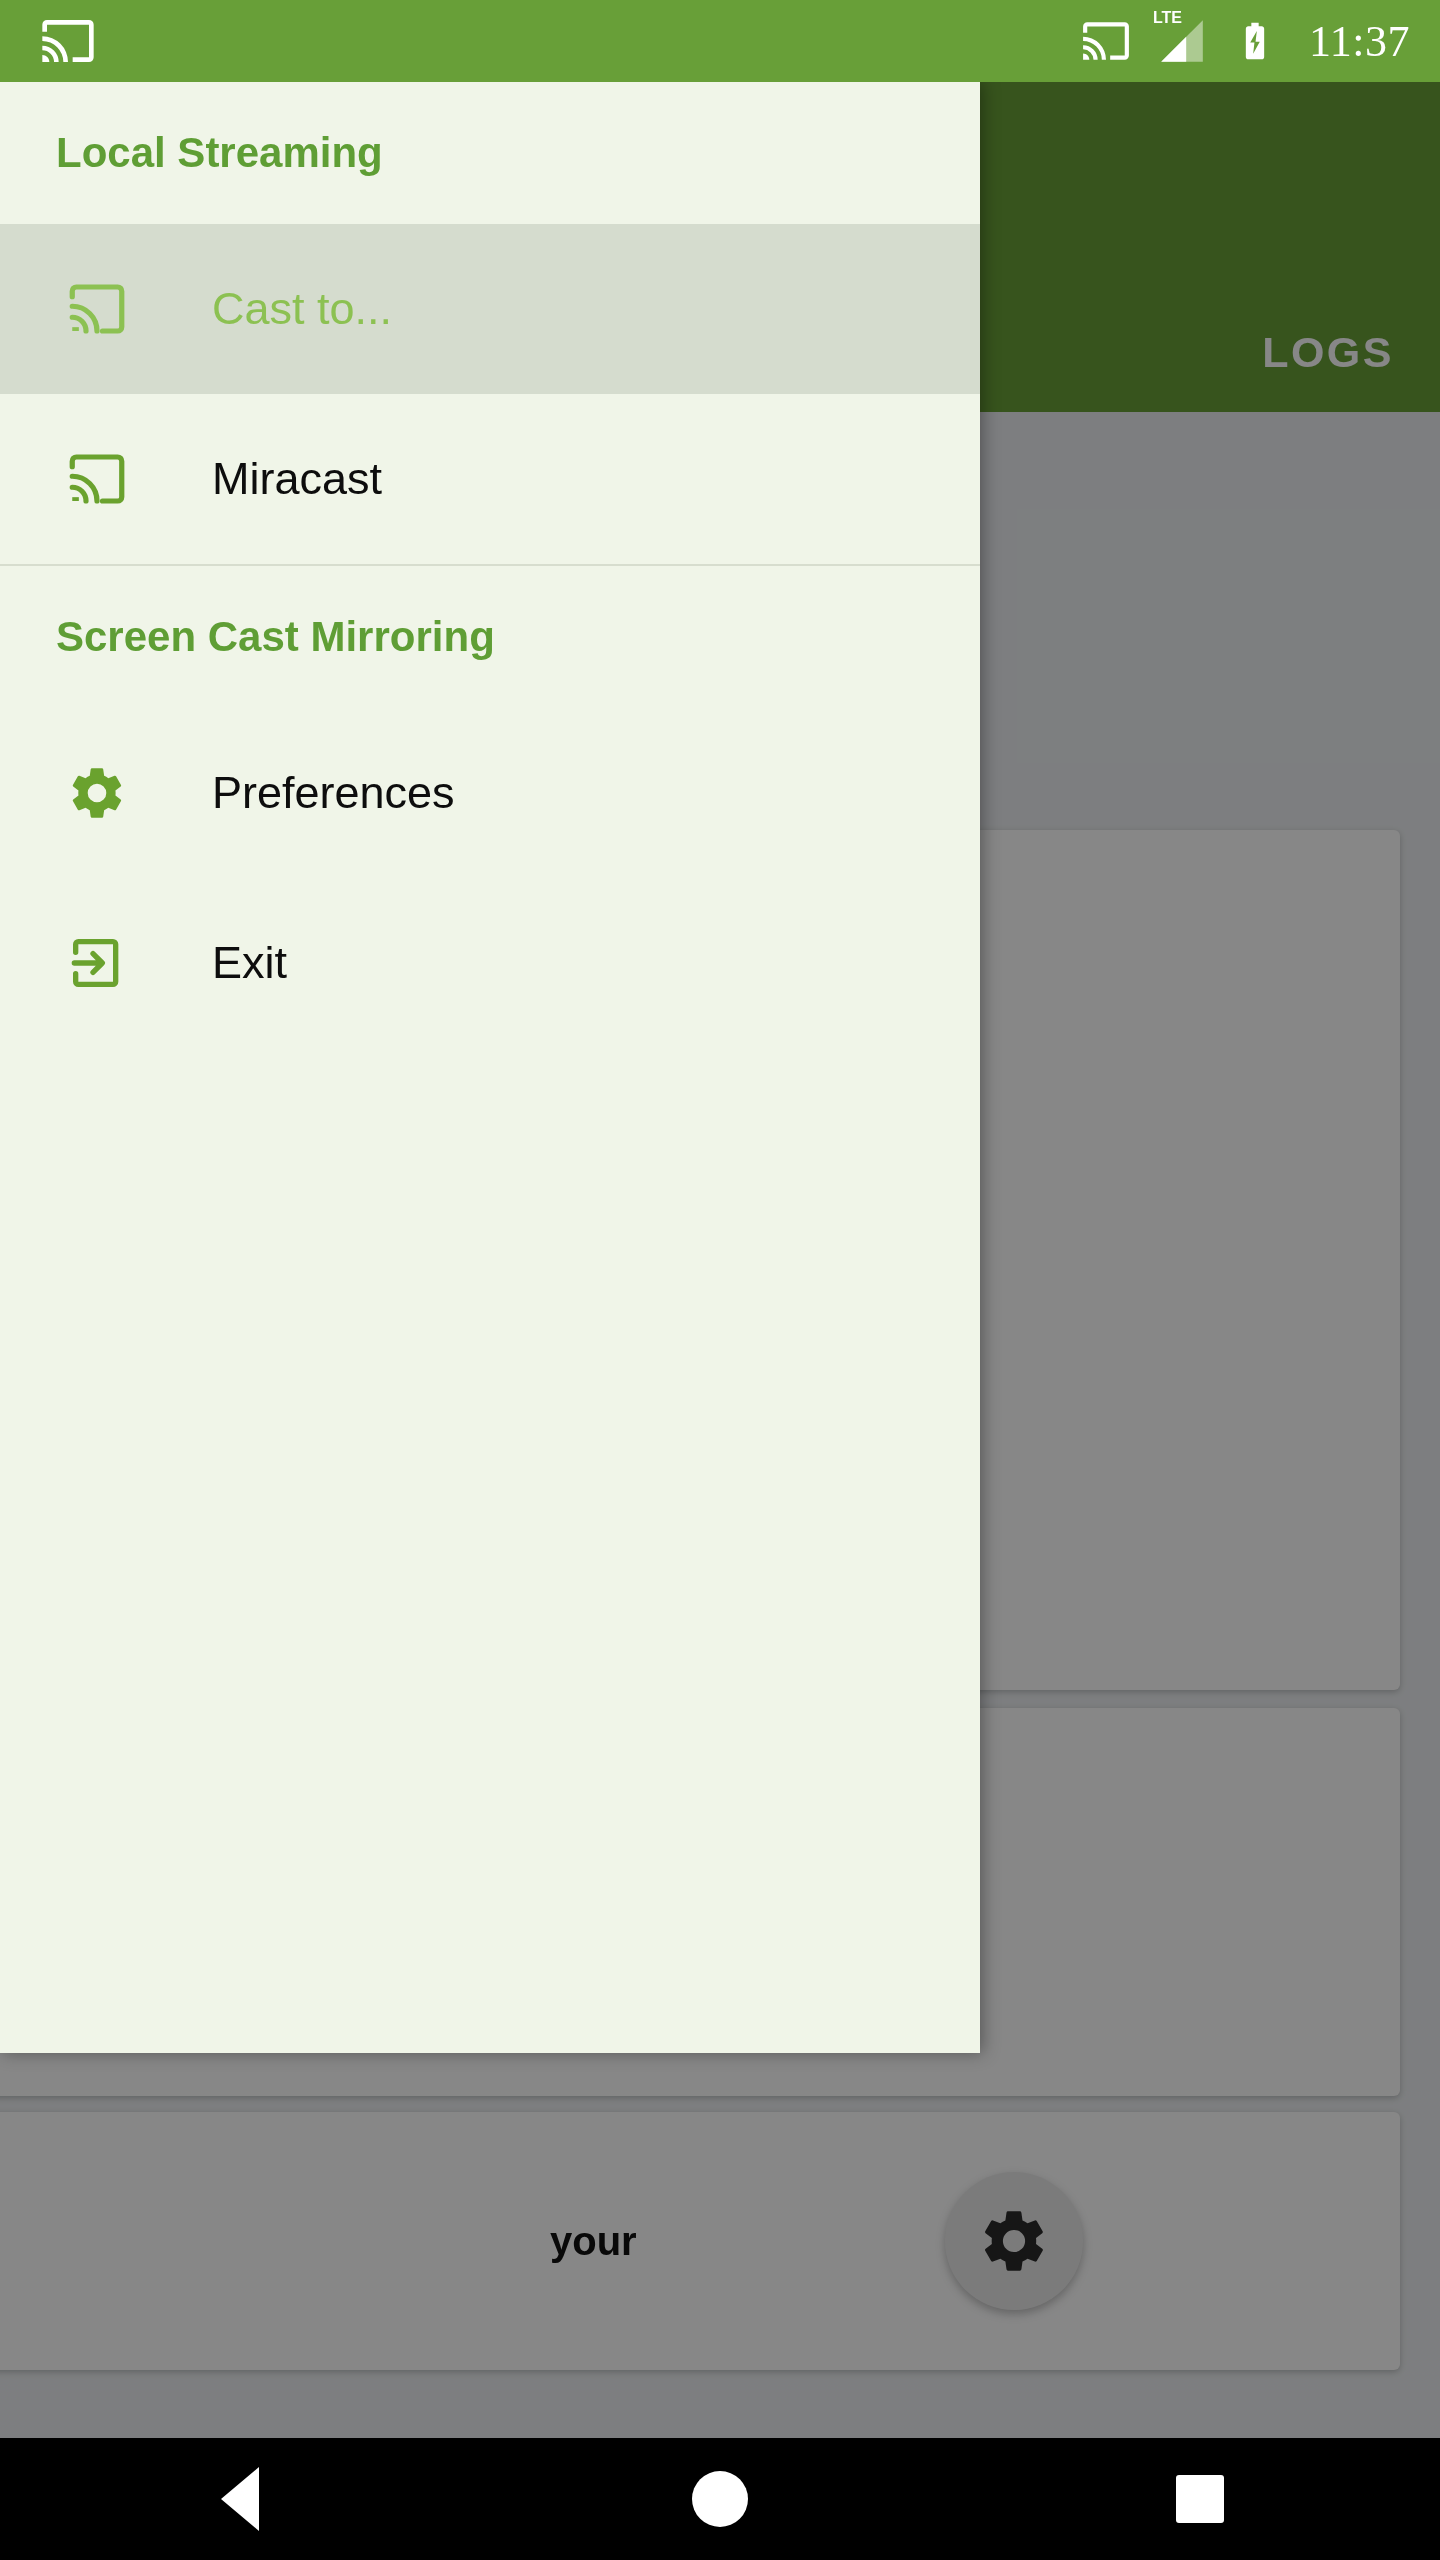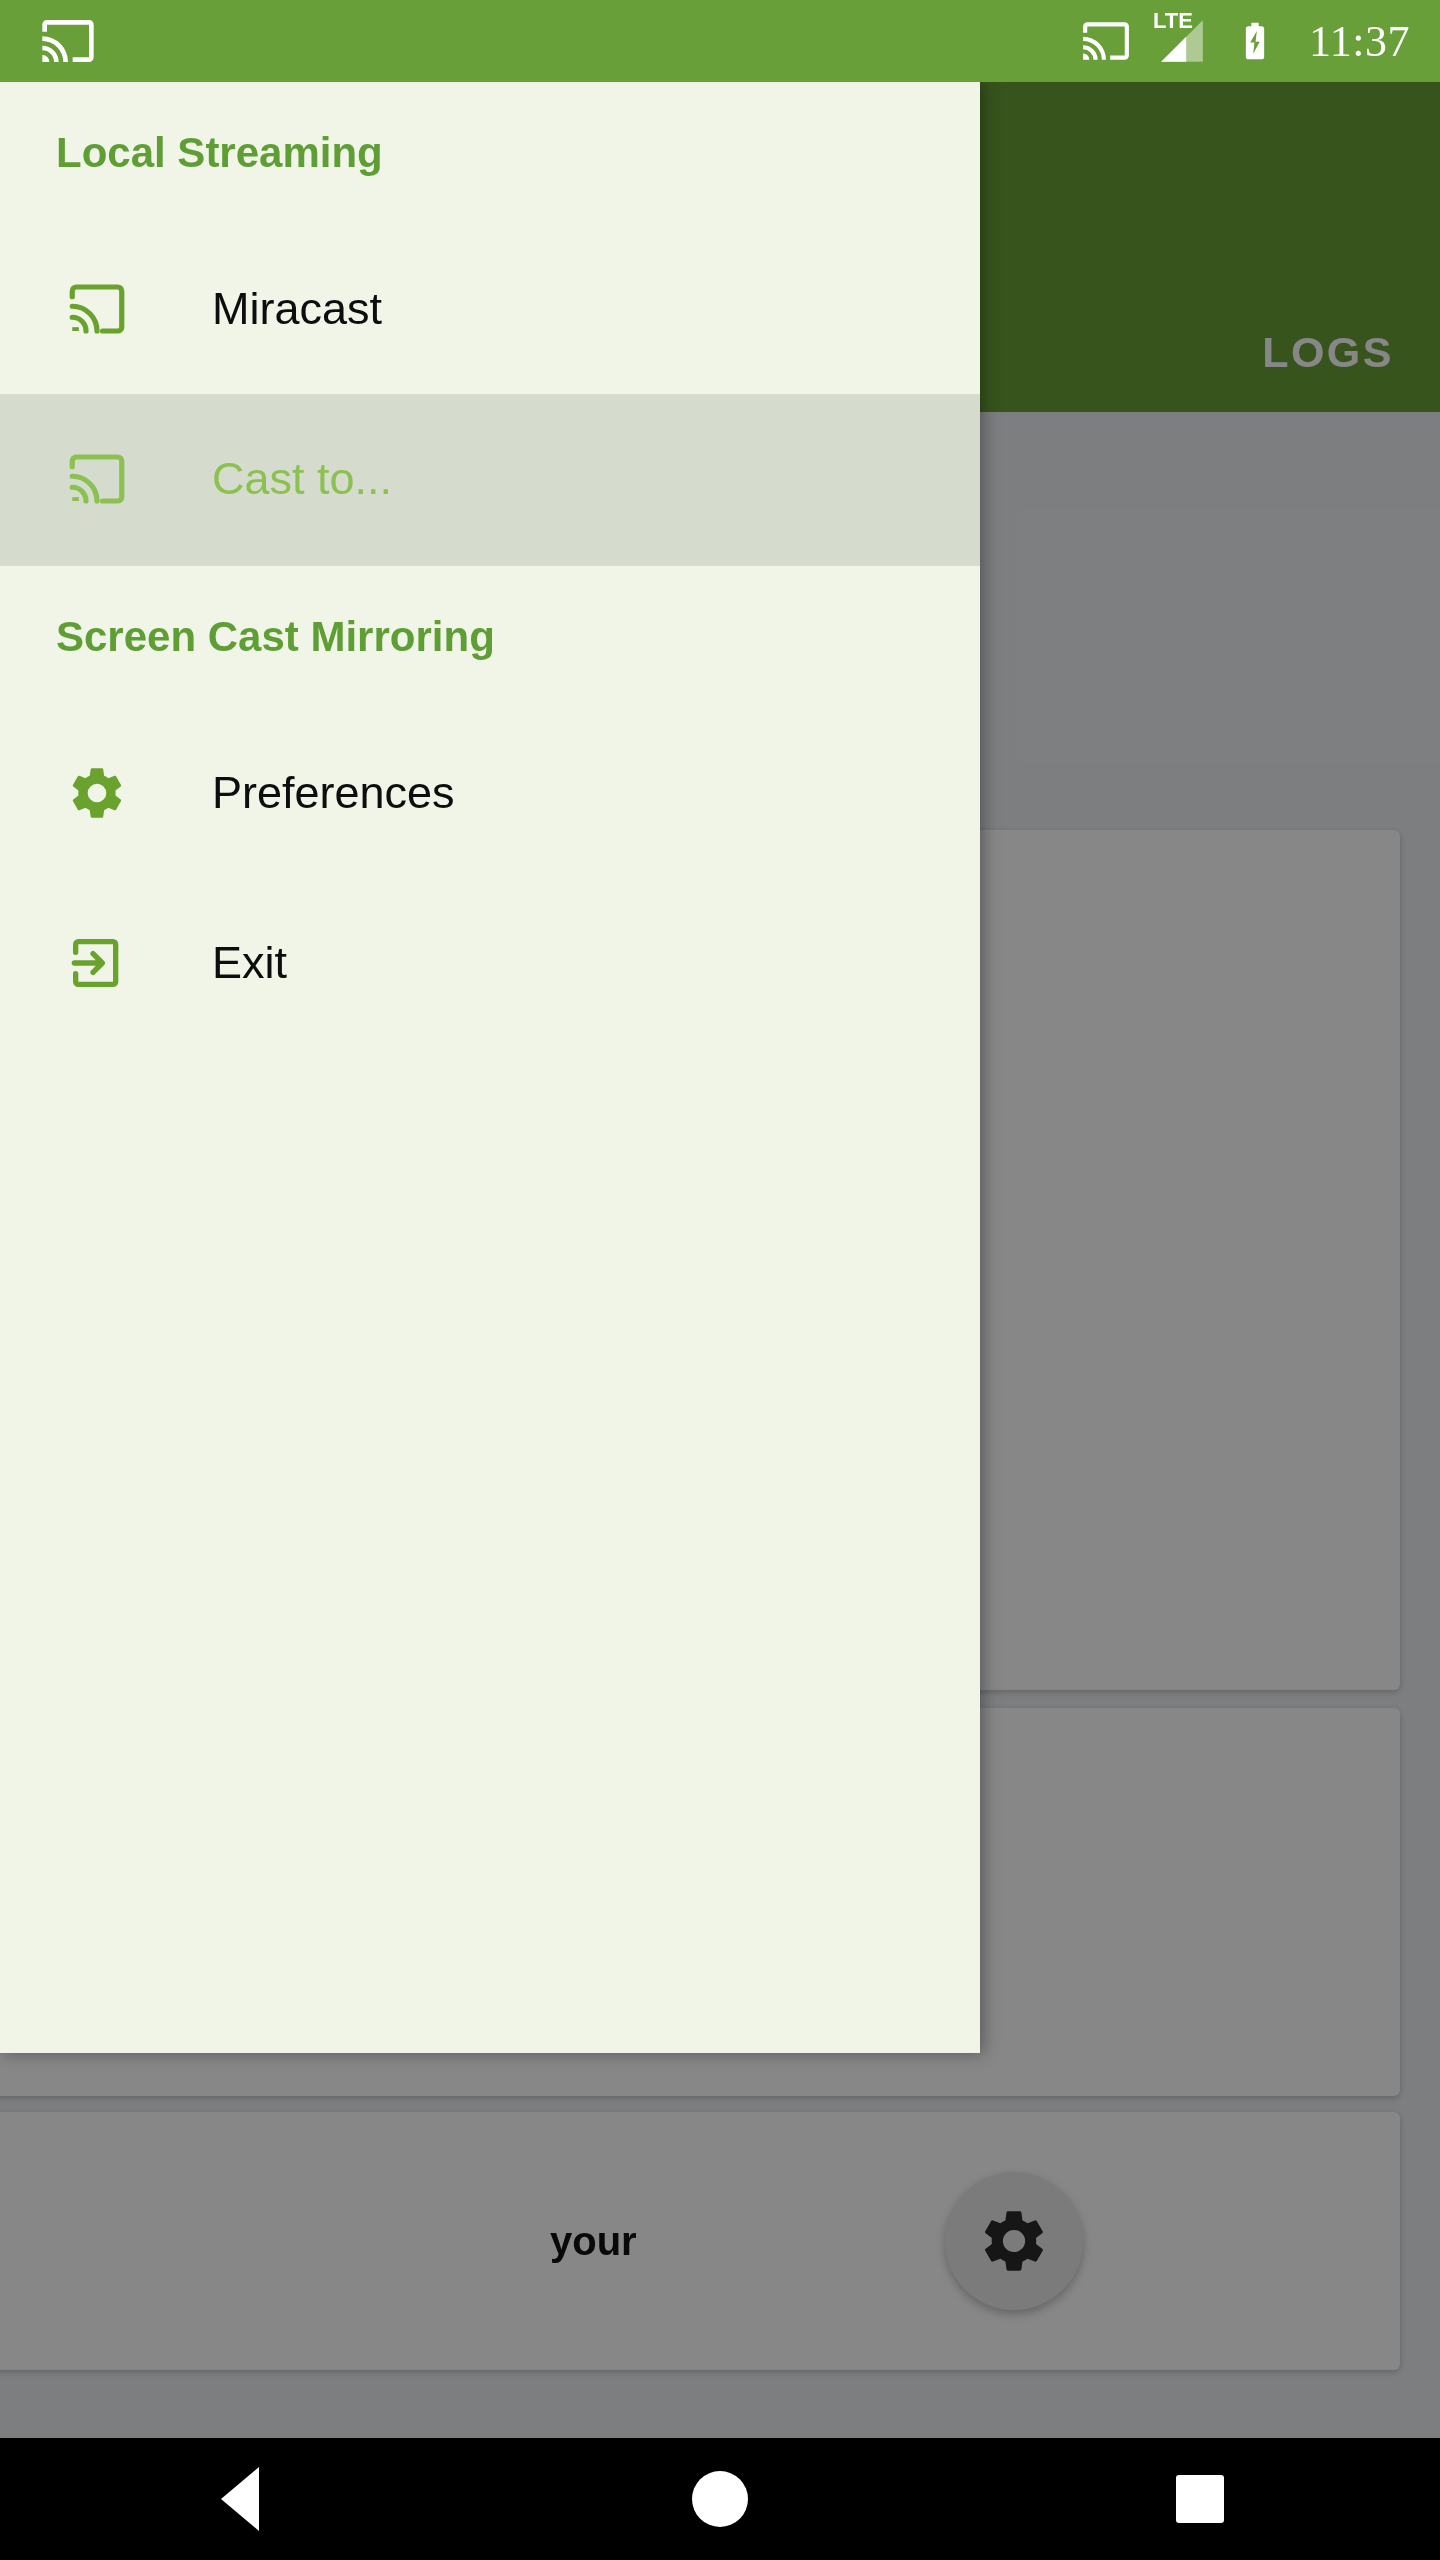--- a/index.html
+++ b/index.html
@@ -82,21 +82,21 @@
     margin-left:auto; display:flex; align-items:center; gap:26px;
   }
   .status-right svg, .status-left svg { display:block; }
   .clock {
     color:#fff; font-size:44px; font-weight:400;
     letter-spacing:.5px; margin-left:6px;font-family:Liberation Serif, serif;
   }
   .lte-wrap { position:relative; display:flex; align-items:flex-end; }
   .lte-txt {
     position:absolute; left:-4px; top:-6px;
-    color:#fff; font-size:22px; font-weight:700; line-height:1;
+    color:#fff; font-size:16px; font-weight:700; line-height:1;
   }
 
   
   .drawer {
     position:absolute; left:0; top:82px;
     width:980px; height:1971px;
     background:#f0f5e8;
     box-shadow:3px 0 16px rgba(0,0,0,.35);
     z-index:30;
   }
@@ -177,44 +177,44 @@
 
     </div>
   </div>
 
   <div class="scrim"></div>
 
   <div class="drawer">
 
     <div class="drawer-section-title">Local Streaming</div>
 
+    <div class="drawer-item active">
+      <span class="drawer-item-icon">
+        <svg width="66" height="66" viewBox="0 0 24 24">
+          <path fill="none" stroke="#8cc152" stroke-width="1.9" stroke-linecap="round" stroke-linejoin="round" d="M3 7.5V5.5A1.5 1.5 0 0 1 4.5 4h15A1.5 1.5 0 0 1 21 5.5v13a1.5 1.5 0 0 1-1.5 1.5H14"></path>
+          <path fill="none" stroke="#8cc152" stroke-width="1.9" stroke-linecap="round" d="M3 11a9 9 0 0 1 9 9"></path>
+          <path fill="none" stroke="#8cc152" stroke-width="1.9" stroke-linecap="round" d="M3 15a5 5 0 0 1 5 5"></path>
+          <path fill="#8cc152" d="M3 18.6h2.4V20H3z"></path>
+        </svg>
+      </span>
+      <span class="drawer-item-label">Cast to...</span>
+    </div>
+
     <div class="drawer-item">
       <span class="drawer-item-icon">
         <svg width="66" height="66" viewBox="0 0 24 24">
           <path fill="none" stroke="#6aa22e" stroke-width="1.9" stroke-linecap="round" stroke-linejoin="round" d="M3 7.5V5.5A1.5 1.5 0 0 1 4.5 4h15A1.5 1.5 0 0 1 21 5.5v13a1.5 1.5 0 0 1-1.5 1.5H14"></path>
           <path fill="none" stroke="#6aa22e" stroke-width="1.9" stroke-linecap="round" d="M3 11a9 9 0 0 1 9 9"></path>
           <path fill="none" stroke="#6aa22e" stroke-width="1.9" stroke-linecap="round" d="M3 15a5 5 0 0 1 5 5"></path>
           <path fill="#6aa22e" d="M3 18.6h2.4V20H3z"></path>
         </svg>
       </span>
       <span class="drawer-item-label">Miracast</span>
     </div>
 
-    <div class="drawer-item active">
-      <span class="drawer-item-icon">
-        <svg width="66" height="66" viewBox="0 0 24 24">
-          <path fill="none" stroke="#8cc152" stroke-width="1.9" stroke-linecap="round" stroke-linejoin="round" d="M3 7.5V5.5A1.5 1.5 0 0 1 4.5 4h15A1.5 1.5 0 0 1 21 5.5v13a1.5 1.5 0 0 1-1.5 1.5H14"></path>
-          <path fill="none" stroke="#8cc152" stroke-width="1.9" stroke-linecap="round" d="M3 11a9 9 0 0 1 9 9"></path>
-          <path fill="none" stroke="#8cc152" stroke-width="1.9" stroke-linecap="round" d="M3 15a5 5 0 0 1 5 5"></path>
-          <path fill="#8cc152" d="M3 18.6h2.4V20H3z"></path>
-        </svg>
-      </span>
-      <span class="drawer-item-label">Cast to...</span>
-    </div>
-
     <div class="drawer-divider"></div>
 
     <div class="drawer-section-title">Screen Cast Mirroring</div>
 
     <div class="drawer-item">
       <span class="drawer-item-icon">
         <svg width="62" height="62" viewBox="0 0 24 24">
           <path fill="#6aa22e" d="M19.14 12.94a7.07 7.07 0 0 0 .06-.94 7.07 7.07 0 0 0-.06-.94l2.03-1.58a.5.5 0 0 0 .12-.62l-1.92-3.32a.5.5 0 0 0-.6-.22l-2.39.96a7.03 7.03 0 0 0-1.62-.94l-.36-2.54a.5.5 0 0 0-.5-.42h-3.84a.5.5 0 0 0-.5.42l-.36 2.54c-.59.24-1.13.56-1.62.94l-2.39-.96a.5.5 0 0 0-.6.22L2.67 8.86a.5.5 0 0 0 .12.62l2.03 1.58c-.04.31-.06.63-.06.94s.02.63.06.94l-2.03 1.58a.5.5 0 0 0-.12.62l1.92 3.32c.13.22.39.3.6.22l2.39-.96c.5.38 1.03.7 1.62.94l.36 2.54a.5.5 0 0 0 .5.42h3.84a.5.5 0 0 0 .5-.42l.36-2.54c.59-.24 1.13-.56 1.62-.94l2.39.96c.22.08.47 0 .6-.22l1.92-3.32a.5.5 0 0 0-.12-.62l-2.03-1.58zM12 15.6A3.6 3.6 0 1 1 15.6 12 3.6 3.6 0 0 1 12 15.6z"></path>
         </svg>
       </span>

